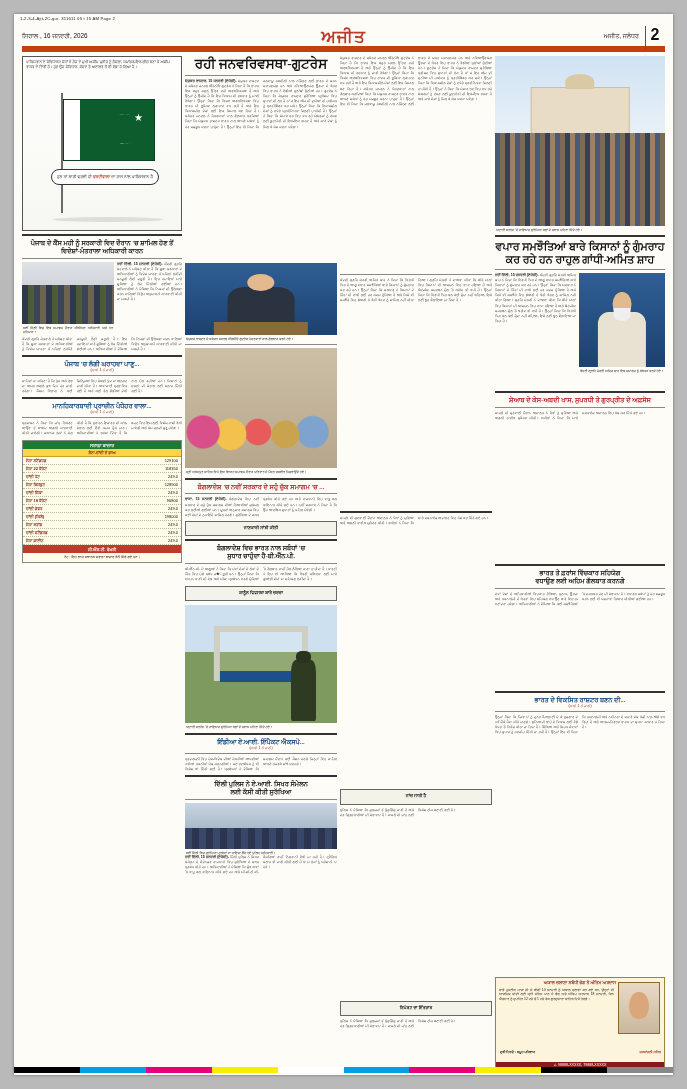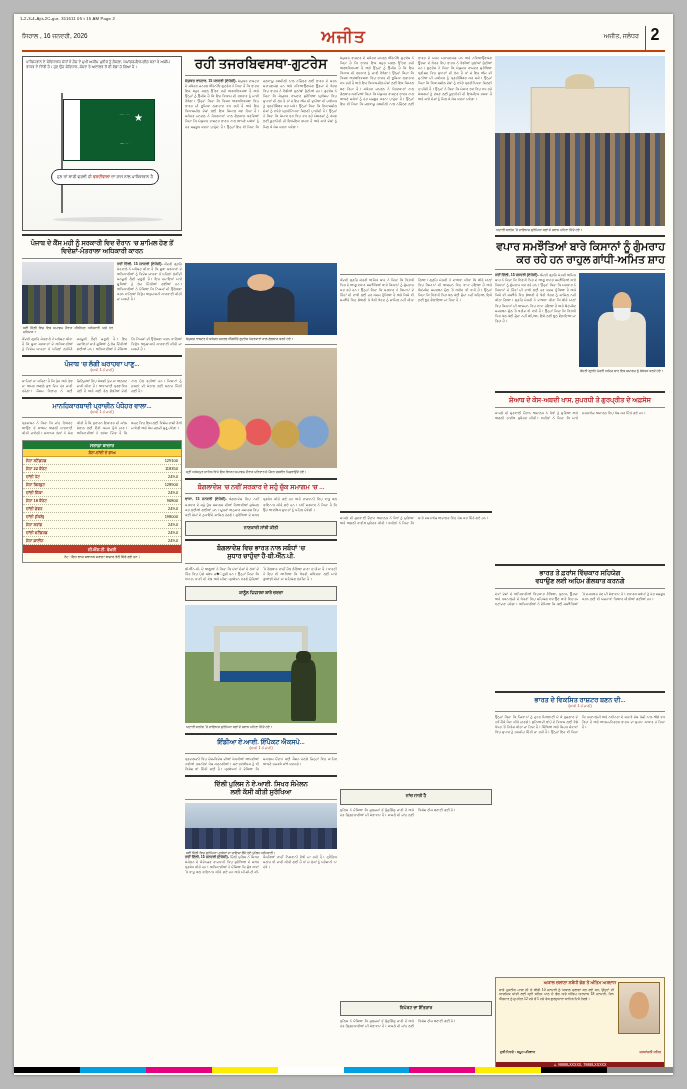--- a/index.html
+++ b/index.html
@@ -21,21 +21,21 @@
   .printbar {
     position:absolute; left:0; top:0; width:100%; height:9px;
     background:#fdfcf7;
     font-size:4.2px; color:#222; letter-spacing:.2px;
     padding-left:6px; line-height:9px; white-space:nowrap;
     overflow:hidden;
   }
   .content { position:absolute; left:8px; top:12px; width:643px; height:1030px; }
 
   
-  .masthead { position:relative; height:26px; border-bottom:2px solid #c2410c; }
+  .masthead { position:relative; height:26px; border-bottom:6px solid #c2410c; }
   .md-left { position:absolute; left:0; top:6px; font-size:6.3px; color:#111; }
   .md-logo {
     position:absolute; left:50%; top:1px; transform:translateX(-50%);
     font-size:17px; color:#c0392b; font-weight:bold;
     font-family:"Liberation Serif", serif;
     letter-spacing:1px;
   }
   .md-right { position:absolute; right:26px; top:6px; font-size:6.3px; color:#111; }
   .md-page {
     position:absolute; right:0; top:0px; width:20px; text-align:center;
@@ -52,21 +52,21 @@
   .c4 { left:473px; width:170px; }
 
   
   .txt { font-size:3.6px; line-height:1.42; color:#1a1a1a; text-align:justify;
          column-gap:4px; -webkit-hyphens:auto; hyphens:auto; }
   .txt2 { column-count:2; }
   .txt3 { column-count:3; }
   .hl { font-size:9.5px; line-height:1.18; font-weight:bold; color:#111;
         text-align:center; font-family:"Liberation Serif", serif; }
   .hl-big { font-size:13.5px; line-height:1.16; }
-  .hl-mid { font-size:11px; line-height:1.16;text-align:right; }
+  .hl-mid { font-size:11px; line-height:1.16; }
   .rule { border-top:1px solid #888; margin:3px 0; }
   .rule-d { border-top:2px solid #333; margin:3px 0; }
   .caption { font-size:3.3px; line-height:1.35; color:#222; text-align:justify; padding:2px 1px 0; }
 
   
   .photo { position:relative; overflow:hidden; background:#ccd; }
 
   
   .cartoon { height:175px; border:1px solid #555; position:relative; overflow:hidden;
              background:linear-gradient(#fefefe,#f7f7f2); }
@@ -298,21 +298,21 @@
               </div>
           </div>
           <div class="rate-foot">ਜੀ.ਐੱਸ.ਟੀ. ਵੱਖਰੀ</div>
           <div class="rate-note">ਨੋਟ : ਇਹ ਭਾਅ ਸਥਾਨਕ ਸਰਾਫ਼ਾ ਬਾਜ਼ਾਰ ਵੱਲੋਂ ਦਿੱਤੇ ਗਏ ਹਨ।</div>
         </div>
 
       </div>
 
       <div class="col c2">
 
-        <div class="hl hl-big">ਰਹੀ ਤਜਰਬਿਵਸਥਾ-ਗੁਟਰੇਸ</div>
+        <div class="hl hl-big">ਰਹੀ ਜਨਵਰਿਵਸਥਾ-ਗੁਟਰੇਸ</div>
         <div class="rule"></div>
 
         <div class="txt txt2" style="height:182px; overflow:hidden;">
           <b>ਸੰਯੁਕਤ ਰਾਸ਼ਟਰ, 15 ਜਨਵਰੀ (ਏਜੰਸੀ)-</b> <span>ਸੰਯੁਕਤ ਰਾਸ਼ਟਰ ਦੇ ਸਕੱਤਰ ਜਨਰਲ ਐਂਤੋਨੀਓ ਗੁਟਰੇਸ ਨੇ ਕਿਹਾ ਹੈ ਕਿ ਭਾਰਤ ਇਕ ਬਹੁਤ ਸਫ਼ਲ ਉੱਭਰ ਰਹੀ ਅਰਥਵਿਵਸਥਾ ਹੈ ਅਤੇ ਉਨ੍ਹਾਂ ਨੂੰ ਉਮੀਦ ਹੈ ਕਿ ਇਹ ਵਿਕਾਸ ਦੀ ਰਫ਼ਤਾਰ ਨੂੰ ਜਾਰੀ ਰੱਖੇਗਾ। ਉਨ੍ਹਾਂ ਕਿਹਾ ਕਿ ਵਿਸ਼ਵ ਅਰਥਵਿਵਸਥਾ ਵਿਚ ਭਾਰਤ ਦੀ ਭੂਮਿਕਾ ਲਗਾਤਾਰ ਵਧ ਰਹੀ ਹੈ ਅਤੇ ਇਹ ਵਿਕਾਸਸ਼ੀਲ ਦੇਸ਼ਾਂ ਲਈ ਇਕ ਮਿਸਾਲ ਬਣ ਰਿਹਾ ਹੈ। ਸਕੱਤਰ ਜਨਰਲ ਨੇ ਪੱਤਰਕਾਰਾਂ ਨਾਲ ਗੱਲਬਾਤ ਕਰਦਿਆਂ ਕਿਹਾ ਕਿ ਸੰਯੁਕਤ ਰਾਸ਼ਟਰ ਭਾਰਤ ਨਾਲ ਆਪਣੇ ਸਬੰਧਾਂ ਨੂੰ ਹੋਰ ਮਜ਼ਬੂਤ ਕਰਨਾ ਚਾਹੁੰਦਾ ਹੈ। ਉਨ੍ਹਾਂ ਇਹ ਵੀ ਕਿਹਾ ਕਿ ਜਲਵਾਯੂ ਤਬਦੀਲੀ ਨਾਲ ਨਜਿੱਠਣ ਲਈ ਭਾਰਤ ਦੇ ਯਤਨ ਸਰਾਹਣਯੋਗ ਹਨ ਅਤੇ ਨਵਿਆਉਣਯੋਗ ਊਰਜਾ ਦੇ ਖੇਤਰ ਵਿਚ ਭਾਰਤ ਨੇ ਵੱਡੀਆਂ ਪੁਲਾਂਘਾਂ ਪੁੱਟੀਆਂ ਹਨ। ਗੁਟਰੇਸ ਨੇ ਕਿਹਾ ਕਿ ਸੰਯੁਕਤ ਰਾਸ਼ਟਰ ਸੁਰੱਖਿਆ ਪ੍ਰੀਸ਼ਦ ਵਿਚ ਸੁਧਾਰਾਂ ਦੀ ਲੋੜ ਹੈ ਤਾਂ ਜੋ ਇਹ ਅੱਜ ਦੀ ਦੁਨੀਆ ਦੀ ਹਕੀਕਤ ਨੂੰ ਪ੍ਰਤੀਬਿੰਬਤ ਕਰ ਸਕੇ। ਉਨ੍ਹਾਂ ਕਿਹਾ ਕਿ ਵਿਕਾਸਸ਼ੀਲ ਦੇਸ਼ਾਂ ਨੂੰ ਵਧੇਰੇ ਪ੍ਰਤੀਨਿਧਤਾ ਮਿਲਣੀ ਚਾਹੀਦੀ ਹੈ। ਉਨ੍ਹਾਂ ਨੇ ਕਿਹਾ ਕਿ ਸੰਸਾਰ ਭਰ ਵਿਚ ਵਧ ਰਹੇ ਸੰਘਰਸ਼ਾਂ ਨੂੰ ਰੋਕਣ ਲਈ ਕੂਟਨੀਤੀ ਹੀ ਇਕੋ-ਇਕ ਰਸਤਾ ਹੈ ਅਤੇ ਸਾਰੇ ਦੇਸ਼ਾਂ ਨੂੰ ਮਿਲ ਕੇ ਕੰਮ ਕਰਨਾ ਪਵੇਗਾ।</span>
         </div>
 
         <div class="photo" style="height:72px; margin-top:2px;">
           <div class="photo-inner">
             <div class="bluewall"></div>
             <div class="man-suit"></div>

